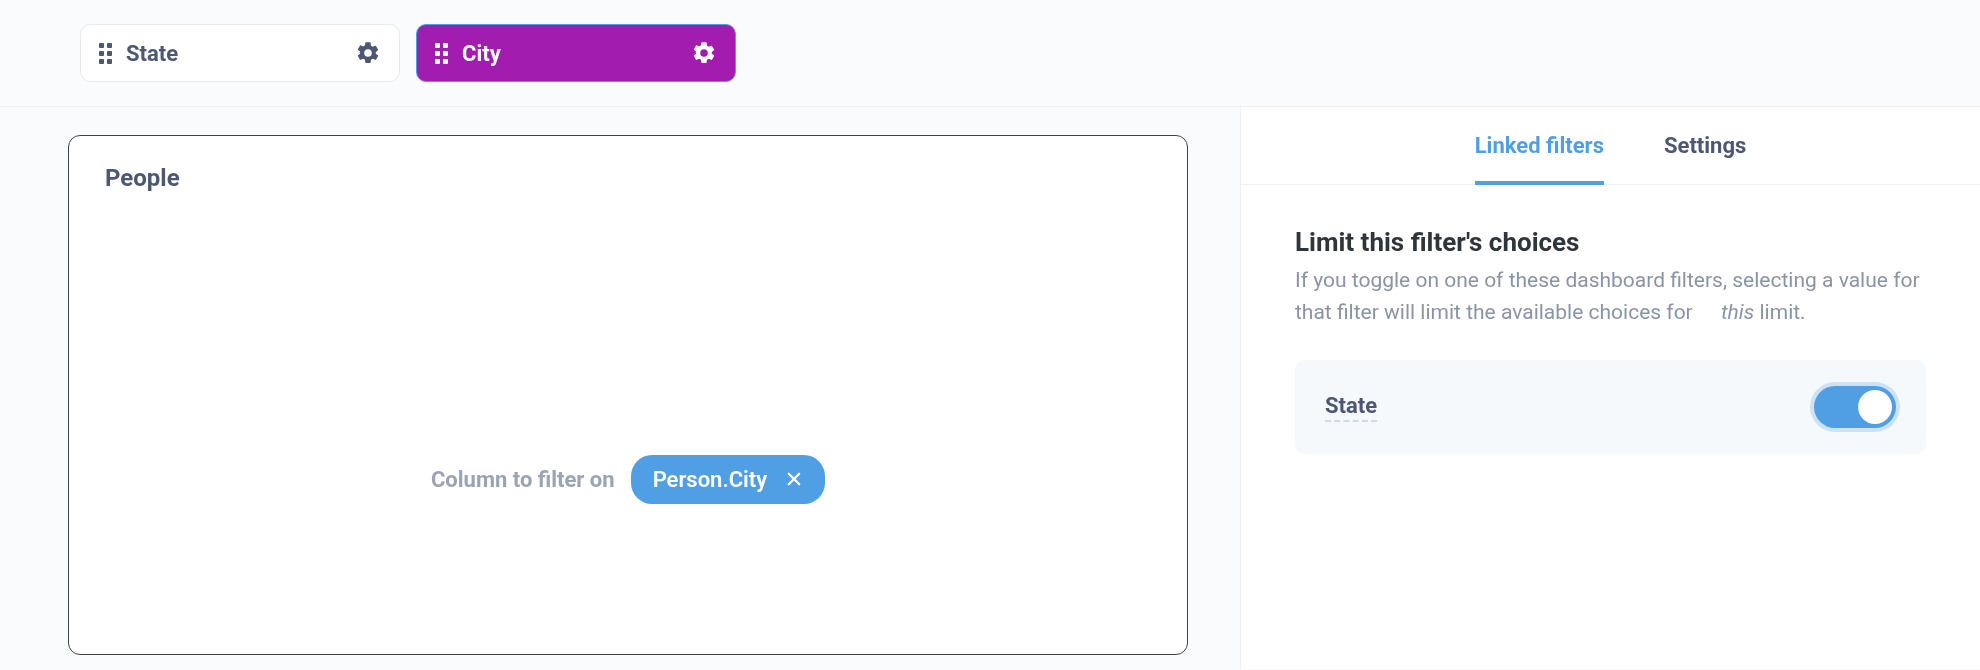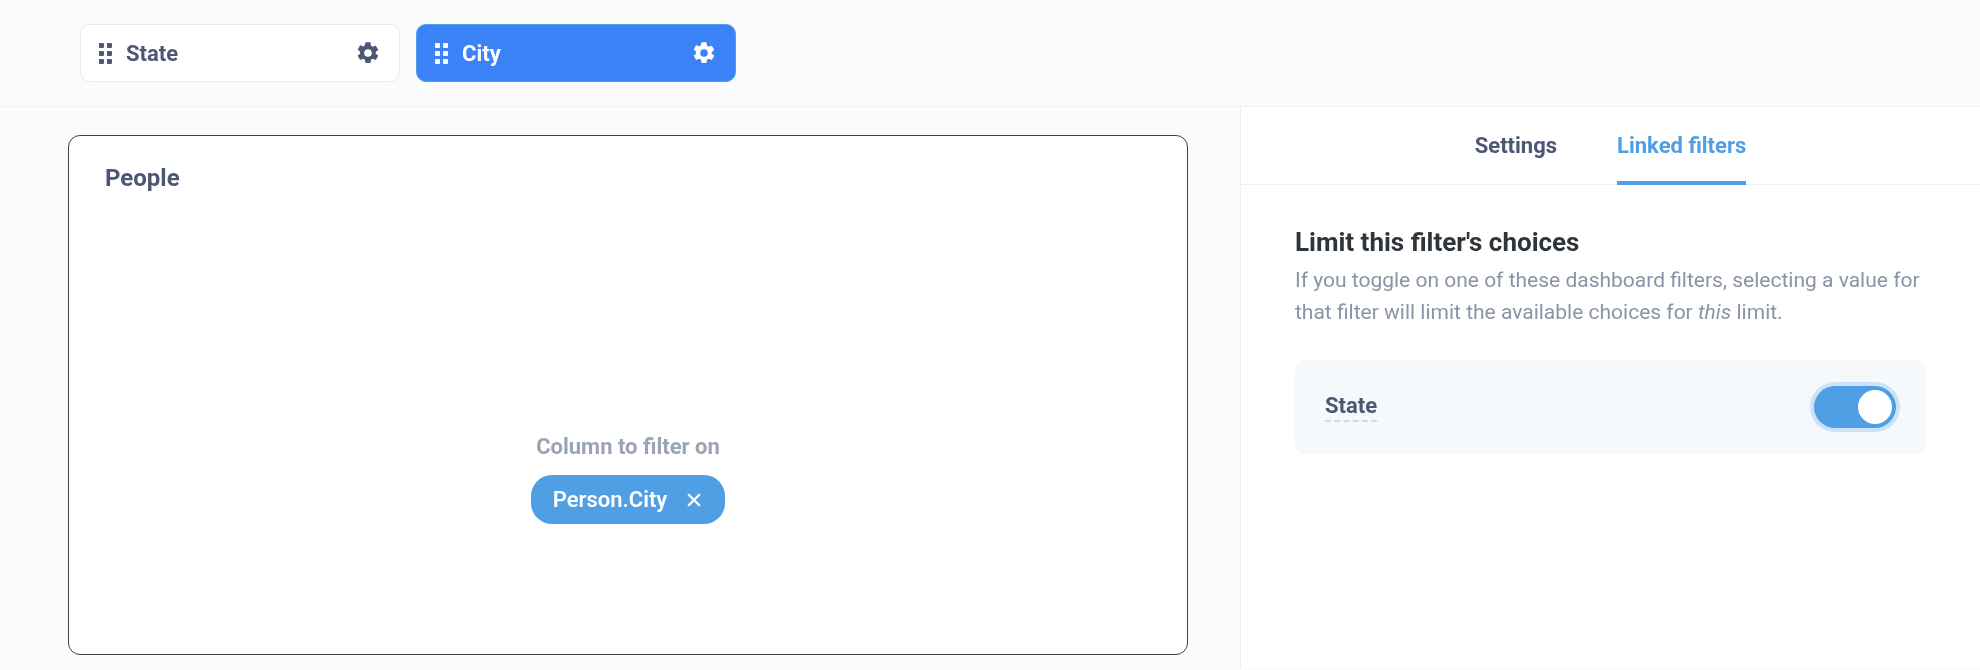--- a/index.html
+++ b/index.html
@@ -31,21 +31,21 @@
     font-size: 22px;
     font-weight: 700;
     cursor: pointer;
   }
   .filter-chip.inactive {
     background: #fff;
     color: #4c5773;
     border: 1px solid #e6eaee;
   }
   .filter-chip.active {
-    background: #3b82f6;
+    background: #a21caf;
     color: #fff;
     border: 1px solid #509ee3;
   }
   .chip-left { display: flex; align-items: center; gap: 14px; }
 
   .grip-icon {
     display: inline-grid;
     grid-template-columns: repeat(2, 5px);
     grid-template-rows: repeat(3, 5px);
     gap: 3px;
@@ -76,21 +76,21 @@
     flex-direction: column;
   }
   .card-title {
     font-size: 24px;
     font-weight: 700;
     color: #4c5773;
   }
   .card-body {
     flex: 1;
     display: flex;
-    flex-direction: column;
+    flex-direction: row;
     align-items: center;
     justify-content: center;
     gap: 16px;
     margin-top: 140px;
     text-align: right;
   }
   .filter-label {
     font-size: 22px;
     font-weight: 700;
     color: #9aa4b2;
@@ -153,21 +153,21 @@
     font-weight: 700;
     color: #2e353b;
     margin-bottom: 8px;
   }
   .panel-desc {
     font-size: 21px;
     line-height: 1.5;
     color: #8a94a6;
     margin-bottom: 32px;
   }
-  .panel-desc em { font-style: italic; }
+  .panel-desc em { font-style: italic; margin-left: 23px; }
 
   .toggle-row {
     background: #f6f9fc;
     border-radius: 10px;
     padding: 26px 30px;
     display: flex;
     align-items: center;
     justify-content: space-between;
   }
   .toggle-label {
@@ -254,22 +254,22 @@
                 <line x1="19" y1="5" x2="5" y2="19"></line>
               </svg>
           </span>
         </div>
       </div>
     </div>
   </div>
 
   <div class="sidebar">
     <div class="tabs">
+      <div class="tab active">Linked filters</div>
       <div class="tab">Settings</div>
-      <div class="tab active">Linked filters</div>
     </div>
     <div class="panel">
       <div class="panel-title">Limit this filter's choices</div>
       <div class="panel-desc">
         <span>If you toggle on one of these dashboard filters, selecting a value for that filter will limit the available choices for </span><em>this</em><span> limit.</span>
       </div>
       <div class="toggle-row">
         <span class="toggle-label">State</span>
         <div class="toggle">
           <div class="knob"></div>

